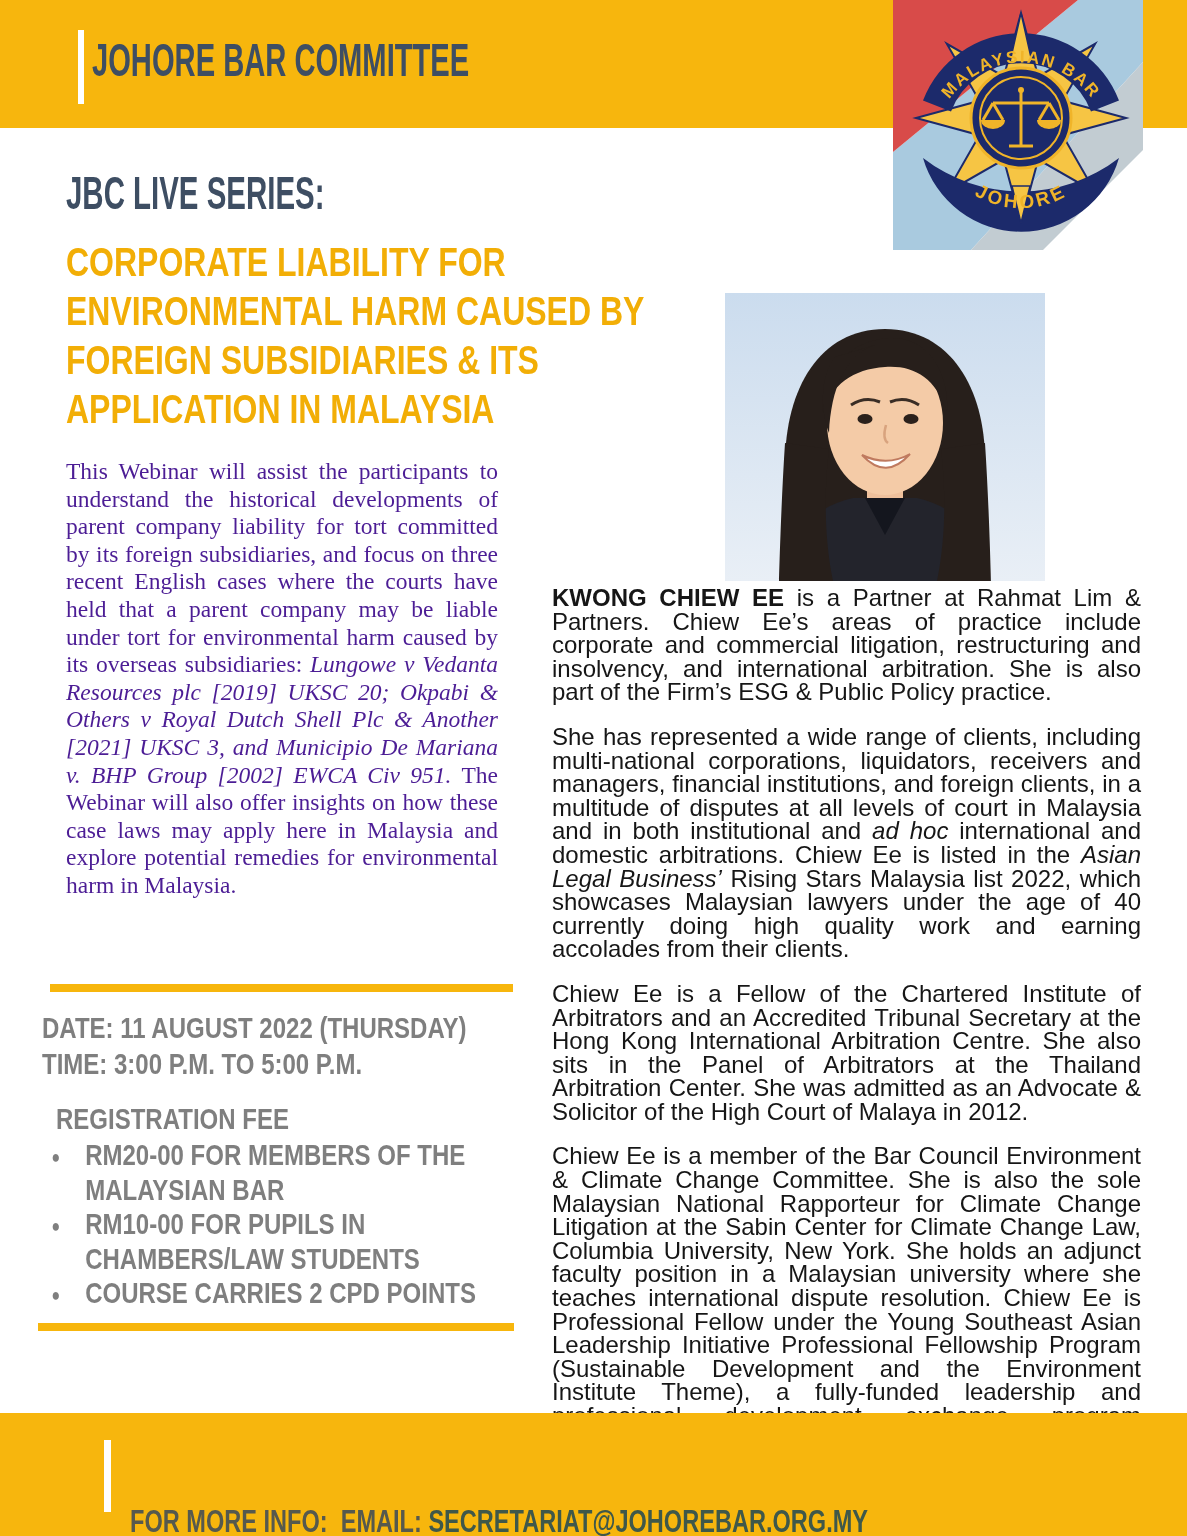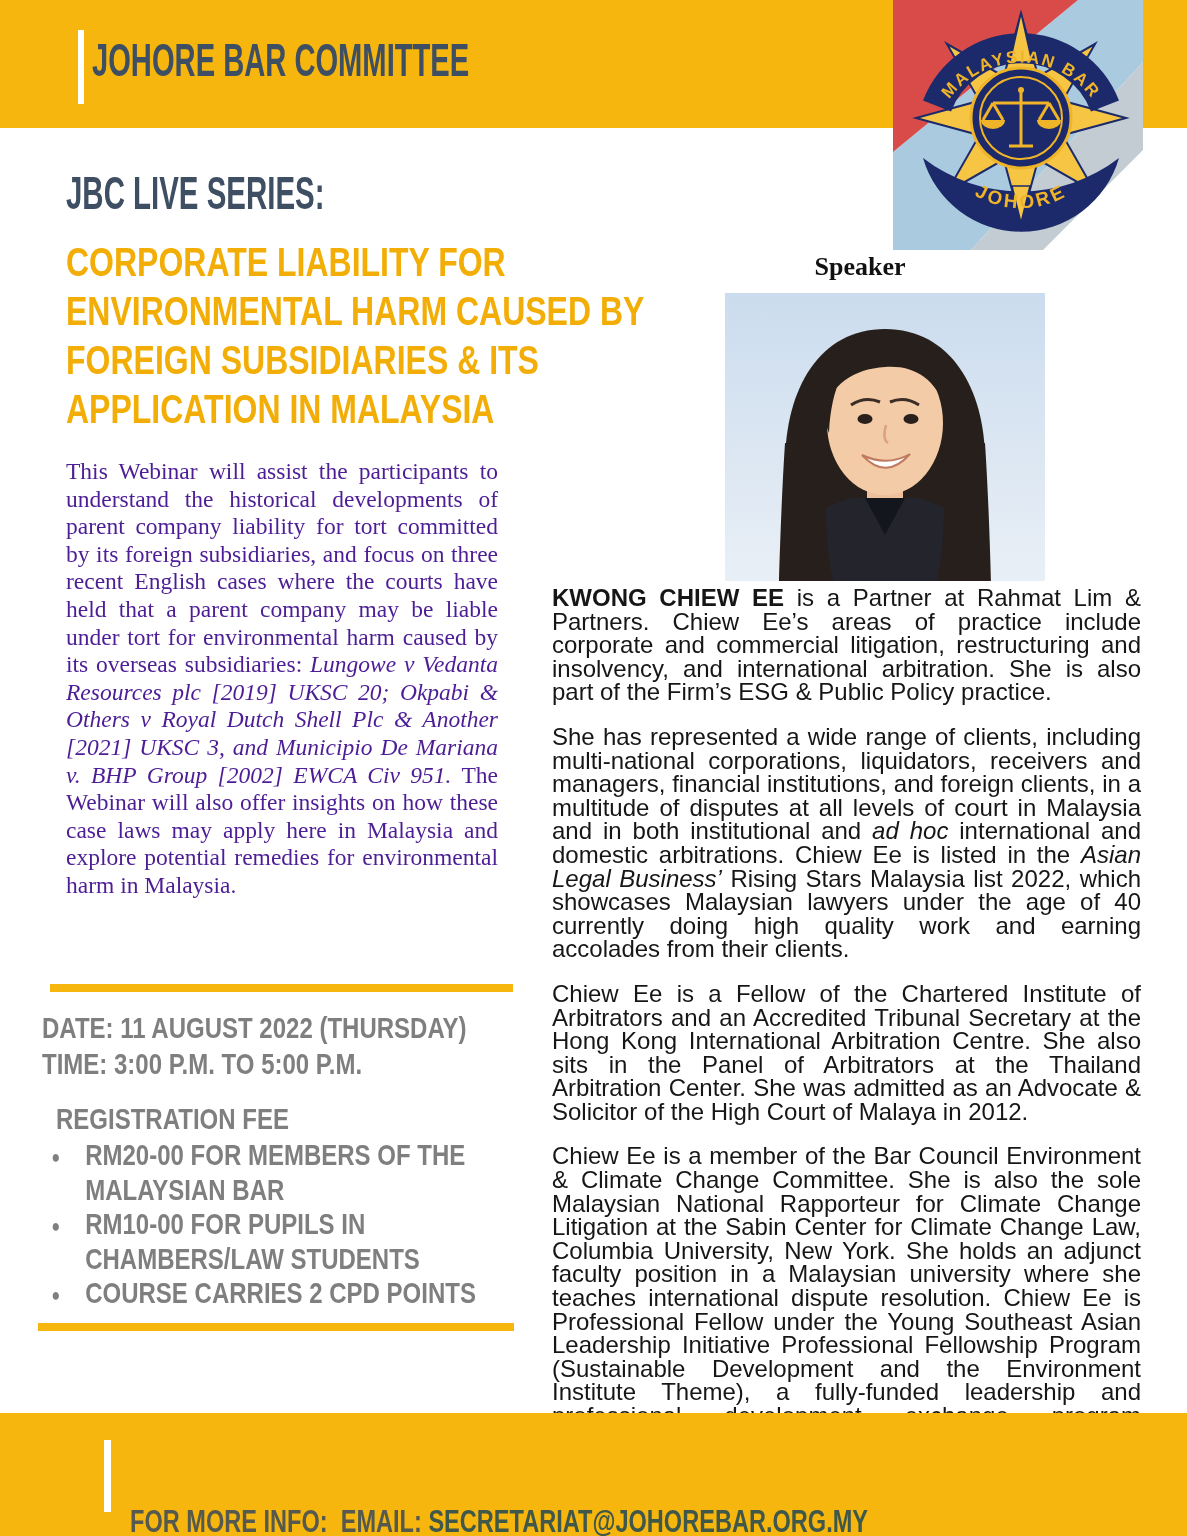--- a/index.html
+++ b/index.html
@@ -107,21 +107,20 @@
       <textPath href="#arcBottom" startOffset="50%" text-anchor="middle">JOHORE</textPath>
     </text>
   </svg>
 
   <div id="jbc-heading">JBC LIVE SERIES:</div>
   <div id="main-title">CORPORATE LIABILITY FOR
 ENVIRONMENTAL HARM CAUSED BY
 FOREIGN SUBSIDIARIES &amp; ITS
 APPLICATION IN MALAYSIA</div>
 
-  <div id="speaker-label">Speaker</div>
   <svg id="photo" viewBox="0 0 320 288">
     <defs>
       <linearGradient id="pbg" x1="0" y1="0" x2="0" y2="1">
         <stop offset="0" stop-color="#CBDCEE"></stop>
         <stop offset="1" stop-color="#E9EFF6"></stop>
       </linearGradient>
     </defs>
     <rect x="0" y="0" width="320" height="288" fill="url(#pbg)"></rect>
 
     <path d="M160,36 C95,36 60,95 60,172 C60,232 66,288 66,288 L254,288 C254,288 260,228 260,168 C260,95 225,36 160,36 Z" fill="#271F1B"></path>

